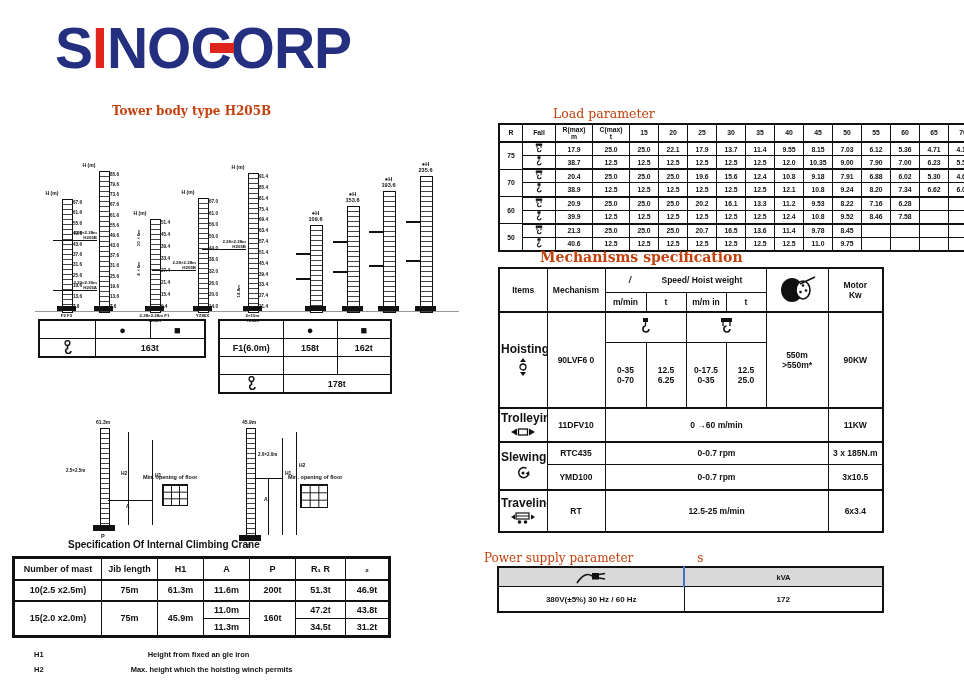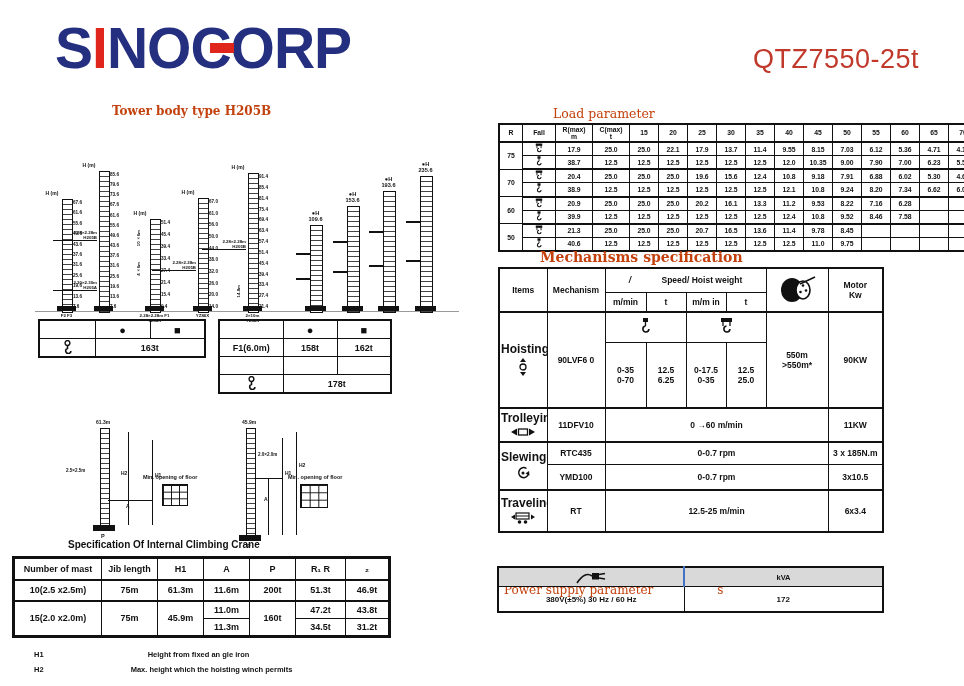--- a/index.html
+++ b/index.html
@@ -10,21 +10,21 @@
         letter-spacing:-1px;color:#242f80;white-space:nowrap;}
   .logo .red{color:#e0261c;}
   .logo .cdash{position:relative;display:inline-block;}
   .logo .cdash::after{content:"";position:absolute;right:-3px;top:31px;width:24px;height:10px;background:#e0261c;}
   .model{position:absolute;left:753px;top:44px;font-size:27px;color:#c0392b;letter-spacing:.5px;}
   
   .sertitle{font-family:"DejaVu Serif",serif;color:#c2410c;}
   .tower-title{position:absolute;left:112px;top:104px;font-size:12px;font-weight:bold;}
   .load-title{position:absolute;left:553px;top:106px;font-size:12.5px;}
   .mech-title{position:absolute;left:540px;top:249px;font-size:14px;font-weight:bold;}
-  .power-title{position:absolute;left:504px;top:551px;font-size:12px;margin-top:32px;}
+  .power-title{position:absolute;left:484px;top:551px;font-size:12px;}
   .power-title .stray{margin-left:60px;}
   
   table.t{border-collapse:collapse;font-family:"Liberation Sans",sans-serif;font-weight:bold;color:#111;table-layout:fixed;}
   table.t td,table.t th{border:1px solid #111;text-align:center;vertical-align:middle;padding:0 1px;overflow:hidden;}
   .pre{white-space:pre-line;}
   
   .ground{position:absolute;left:35px;top:311px;width:424px;height:1px;background:#9a9a9a;}
   .tower{position:absolute;}
   .mast{position:absolute;border:1px solid #111;background:
         repeating-linear-gradient(180deg,#fff 0 4px,#444 4px 5px);}
@@ -71,21 +71,20 @@
   .power tr.ph td{background:#d9d9d9;height:18px;}
   .power tr.ph td:first-child{border-right:2px solid #4472c4;}
   .power tr.pd td{height:24px;font-size:8px;}
 </style>
 </head>
 <body>
 
 <div class="page">
 
   <div class="logo"><span>S</span><span class="red">I</span><span>NO</span><span class="cdash">C</span><span>ORP</span></div>
-  <div class="model">QTZ7550-25t</div>
 
   <div class="tower-title sertitle">Tower body  type H205B</div>
   <div class="ground"></div>
   <div id="towers">
       <div class="tower">
         <div class="mast" style="left: 62px; top: 199px; width: 9px; height: 112px;"></div>
         <div class="mastbase" style="left: 57px; top: 306px; width: 19px; height: 5px;"></div>
         <div class="ttop" style="left: 42px; top: 190px; width: 20px;">H (m)</div>
         <div class="tick" style="left: 73px; top: 200px;">67.6</div>
         <div class="tick" style="left: 73px; top: 210.4px;">61.6</div>

